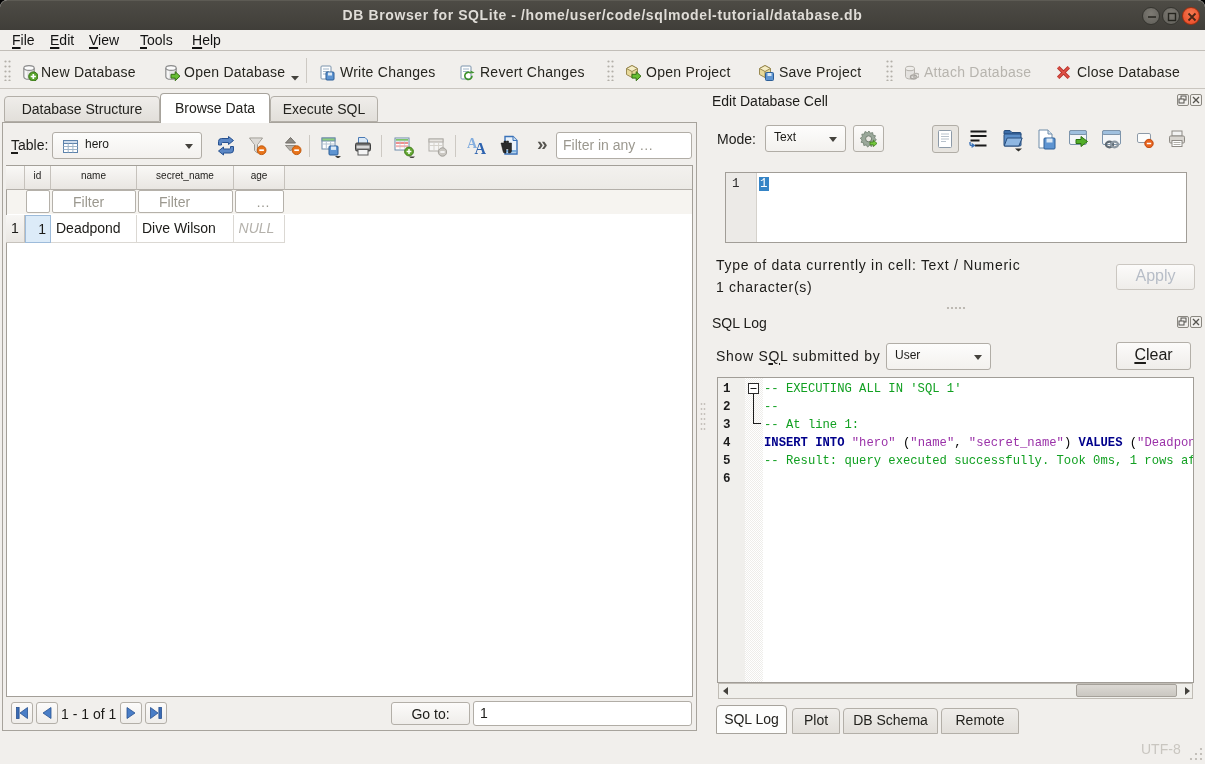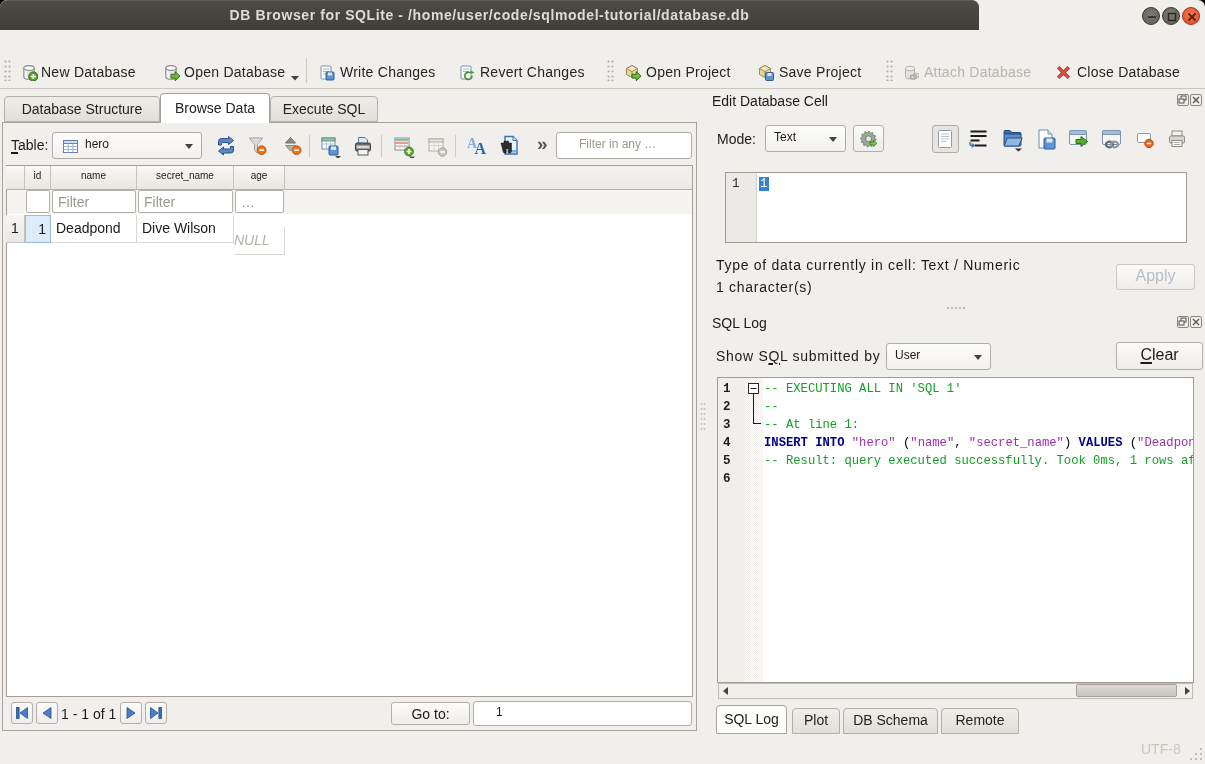--- a/index.html
+++ b/index.html
@@ -2,21 +2,21 @@
 <html><head>
 <meta charset="utf-8">
 <style>
 * { margin:0; padding:0; box-sizing:border-box; }
 html,body { width:1205px; height:764px; overflow:hidden; }
 body { background:#000; font-family:"Liberation Sans", sans-serif; position:relative; }
 .abs { position:absolute; }
 #win { position:absolute; inset:0; background:#f1efec; border-radius:7px 7px 0 0; overflow:hidden; }
 
 
-#titlebar { position:absolute; left:0; top:0; width:979px; height:30px;
+#titlebar { position:absolute; left:0; top:0; width:1205px; height:30px;
   background:linear-gradient(#4d4b45,#403e39); border-radius:7px 7px 0 0;
   border-top:1px solid #5d5b54; }
 #title { position:absolute; width:100%; top:6px; text-align:center; font-weight:bold;
   font-size:14px; color:#dfdcd7; letter-spacing:0.6px; }
 .winbtn { position:absolute; top:6px; width:18px; height:18px; border-radius:50%;
   border:1px solid #35342f; background:radial-gradient(circle at 50% 35%, #7d7a73, #686660 70%); }
 .winbtn svg { position:absolute; left:0; top:0; }
 #btnclose { background:radial-gradient(circle at 50% 35%, #f67a50, #ec5430 70%); border-color:#9c3011; }
 
 
@@ -49,32 +49,32 @@
 .combo { position:absolute; background:linear-gradient(#fdfdfc,#f3f1ee);
   border:1px solid #b1ada6; border-radius:3px; }
 .combo .arrow { position:absolute; right:8px; top:50%; margin-top:-2px; width:0; height:0;
   border-left:4px solid transparent; border-right:4px solid transparent; border-top:5px solid #44423d; }
 .combo .ctext { position:absolute; font-size:12px; color:#1c1b18; top:4px; }
 
 .btn { position:absolute; background:linear-gradient(#fcfbfa,#efedea);
   border:1px solid #b3afa8; border-radius:3px; text-align:center; font-size:14px; color:#1c1b18; }
 
 input, .inputbox { position:absolute; background:#fff; border:1px solid #b1ada6; border-radius:3px;
-  font-family:"Liberation Sans",sans-serif; font-size:12px; color:#1c1b18; padding-left:22px; }
+  font-family:"Liberation Sans",sans-serif; font-size:14px; color:#1c1b18; padding-left:6px; }
 .ph { color:#9b988f; }
 
 
 #tablearea { position:absolute; left:6px; top:165px; width:687px; height:532px;
   background:#fff; border:1px solid #a39f98; }
 .hdrcell { position:absolute; top:166px; height:24px; background:linear-gradient(#f9f8f6,#e9e6e2);
   border-right:1px solid #c6c2bc; border-bottom:1px solid #b3afa9;
   font-size:10px; color:#1c1b18; text-align:center; }
 .hdrcell span { display:block; margin-top:4px; }
 .fcell { position:absolute; top:25px; height:23px; background:#fff; border:1px solid #b5b1aa;
-  border-radius:2px; font-size:14px; color:#9b988f; }
+  border-radius:2px; font-size:14px; color:#9b988f;padding-left:15px; }
 .fcell span { display:block; margin-top:3px; margin-left:5px; }
 .dcell { position:absolute; top:49px; height:28px;  background:#fff;
   border-right:1px solid #dbd8d3; border-bottom:1px solid #dbd8d3; font-size:14px; color:#1c1b18; }
 .dcell div { margin-top:5px; }
 
 
 .docktitle { position:absolute; font-size:14px; color:#1c1b18; }
 .dockbtn { position:absolute; width:12px; height:12px; border:1px solid #8a8780; background:#f1efec; border-radius:2px; } .dockbtn svg { position:absolute; left:0; top:0; }
 
 
@@ -115,20 +115,27 @@
           <rect x="5.5" y="5.5" width="7" height="7" fill="none" stroke="#26251f" stroke-width="1.4"></rect>
         </svg>
   </div>
   <div class="winbtn" id="btnclose" style="left:1181.5px;">
     <svg width="18" height="18">
           <path d="M5.5 5.5 L12.5 12.5 M12.5 5.5 L5.5 12.5" stroke="#4a2616" stroke-width="1.8"></path>
         </svg>
   </div>
 </div>
 
+<div id="menubar">
+  <div class="menuitem" style="left:12px;"><span class="mn">F</span>ile</div>
+  <div class="menuitem" style="left:50px;"><span class="mn">E</span>dit</div>
+  <div class="menuitem" style="left:89px;"><span class="mn">V</span>iew</div>
+  <div class="menuitem" style="left:140px;"><span class="mn">T</span>ools</div>
+  <div class="menuitem" style="left:192px;"><span class="mn">H</span>elp</div>
+</div>
 
 <div id="toolbar">
   <svg class="abs" style="left:4px; top:8px;" width="7" height="21">
 <g fill="#b3afa8">
           <circle cx="1.5" cy="1.5" r="1.1"></circle>
           <circle cx="5.5" cy="1.5" r="1.1"></circle>
 <circle cx="1.5" cy="6.5" r="1.1"></circle>
           <circle cx="5.5" cy="6.5" r="1.1"></circle>
 <circle cx="1.5" cy="11.5" r="1.1"></circle>
           <circle cx="5.5" cy="11.5" r="1.1"></circle>
@@ -356,21 +363,21 @@
     </div>
 <div class="dcell" style="left:25px; top:215px; width:26px; background:#dcebf8; border:1px solid #9dbbda; text-align:right;">
       <div style="margin-right:4px;">1</div>
     </div>
 <div class="dcell" style="left:51px; top:215px; width:86px;">
       <div style="margin-left:5px;">Deadpond</div>
     </div>
 <div class="dcell" style="left:137px; top:215px; width:97px;">
       <div style="margin-left:5px;">Dive Wilson</div>
     </div>
-<div class="dcell" style="left:234px; top:215px; width:51px; color:#b4b1ab; font-style:italic; text-align:left;margin-top:12px;">
+<div class="dcell" style="left:234px; top:215px; width:51px; color:#b4b1ab; font-style:italic; text-align:center;">
       <div style="margin-right:5px;">NULL</div>
     </div>
 
 <div class="btn" style="left:11px; top:702px; width:22px; height:22px;"><svg width="20" height="20" viewBox="0 0 20 20">
         <rect x="4.5" y="4.5" width="2.6" height="11" fill="#3b6cb5" stroke="#27508f" stroke-width="0.8"></rect>
         <path d="M15.5,4.5 v11 l-7.5,-5.5 z" fill="#4a7ec7" stroke="#27508f" stroke-width="0.8"></path>
       </svg></div>
 <div class="btn" style="left:36px; top:702px; width:22px; height:22px;"><svg width="20" height="20" viewBox="0 0 20 20">
         <path d="M14,4.5 v11 l-8,-5.5 z" fill="#4a7ec7" stroke="#27508f" stroke-width="0.8"></path>
       </svg></div>
@@ -486,21 +493,21 @@
       <svg width="10" height="10">
         <path d="M2,2 l6,6 M8,2 l-6,6" stroke="#55534e" stroke-width="1.3"></path>
       </svg>
     </div>
 
 <div class="abs" style="left:716px; top:348px; font-size:14px; color:#1c1b18; letter-spacing:0.7px;">Show S<span class="mn">Q</span>L submitted by</div>
 <div class="combo" style="left:886px; top:343px; width:105px; height:27px;">
   <div class="ctext" style="left:8px;">User</div>
   <div class="arrow"></div>
 </div>
-<div class="btn" style="left:1116px; top:342px; width:87px; height:28px;">
+<div class="btn" style="left:1116px; top:342px; width:75px; height:28px;">
       <div style="margin-top:3px; font-size:16px;"><span class="mn">C</span>lear</div>
     </div>
 
 <div id="sqlEditor">
   <div class="abs" style="left:0; top:0; width:27px; height:304px; background:#f0efec;"></div>
   <div class="abs" style="left:27px; top:0; width:18px; height:304px; background:conic-gradient(#eeedea 25%, #fff 0 50%, #eeedea 0 75%, #fff 0) 0 0/2px 2px;"></div>
   <div class="abs mono" style="left:5px; top:2px; font-size:12.5px; line-height:18px; font-weight:bold; color:#1c1c1c;">1<br>2<br>3<br>4<br>5<br>6</div>
   <div class="sqlline mono" style="left:46px; top:2px;"><span class="cm">-- EXECUTING ALL IN 'SQL 1'</span><br><span class="cm">--</span><br><span class="cm">-- At line 1:</span><br><span class="kw">INSERT INTO</span> <span class="st">"hero"</span> (<span class="st">"name"</span>, <span class="st">"secret_name"</span>) <span class="kw">VALUES</span> (<span class="st">"Deadpond</span><br><span class="cm">-- Result: query executed successfully. Took 0ms, 1 rows aff</span><br>&nbsp;</div>
   <svg class="abs" style="left:29px; top:4px;" width="40" height="50">
     <rect x="1.5" y="1.5" width="10" height="10" fill="#fff" stroke="#2a2a2a"></rect>

